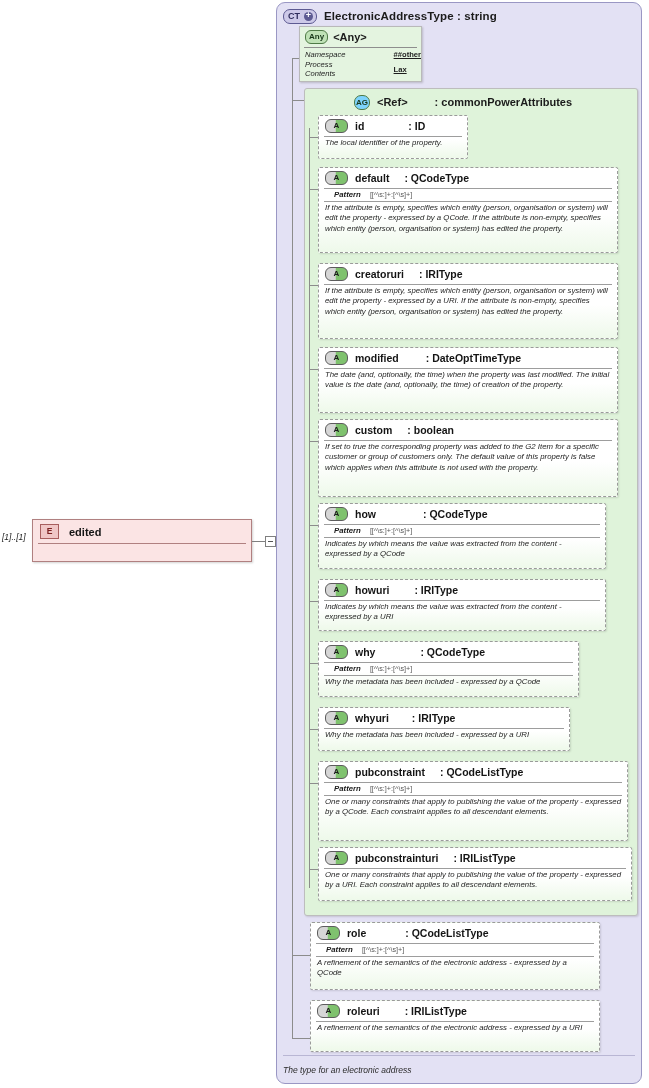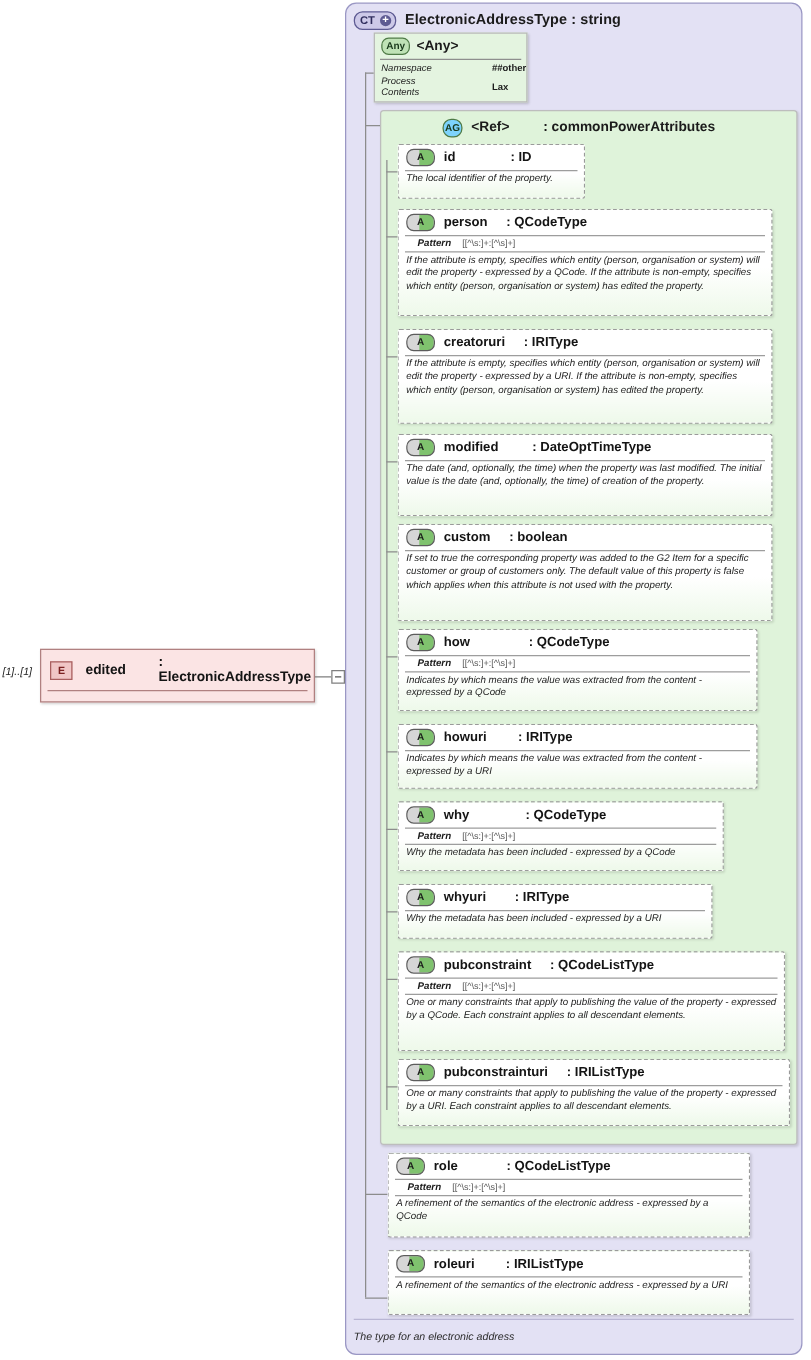--- a/index.html
+++ b/index.html
@@ -48,21 +48,21 @@
   #any-box .hdr{height:20px;display:flex;align-items:center;gap:5px;padding-left:5px;}
   .any-badge{
     display:inline-block;border:1px solid #4e7a46;border-radius:6px;background:#bfe2b6;
     font-size:8px;font-weight:bold;color:#18381a;padding:0 3px;height:12px;line-height:12px;
   }
   #any-box .ttl{font-size:11px;font-weight:bold;color:#1b1b1b;}
   #any-box .rule{height:1px;background:#8e8e8e;margin:0 4px;}
   #any-box table{border-collapse:collapse;margin:2px 0 0 5px;}
   #any-box td{font-size:7.6px;padding:0 0 1px 0;color:#1d1d1d;}
   #any-box td.k{font-style:italic;padding-right:29px;}
-  #any-box td.v{font-weight:bold;}
+  #any-box td.v{font-weight:bold;text-decoration:underline;}
 
   
   #ag-container{
     left:304px;top:88px;width:334px;height:828px;
     background:#dff3da;border:1px solid #bdbdbd;border-radius:3px;
     box-sizing:border-box;box-shadow:1px 1px 2px rgba(0,0,0,.13);
   }
   #ag-header{position:absolute;left:6px;top:4px;height:18px;display:flex;align-items:center;gap:7px;}
   .ag-badge{
     display:inline-block;border:1px solid #4e7a46;border-radius:7px;background:#7dd3fc;
@@ -128,21 +128,20 @@
 </style>
 </head>
 <body>
 
 <div class="abs" id="card-label">[1]..[1]</div>
 
 <div class="abs" id="email-box">
   <div class="hdr">
     <span class="e-badge">E</span>
     <span class="nm">edited</span>
-    <span class="tp">: ElectronicAddressType</span>
   </div>
   <div class="rule"></div>
 </div>
 
 <div class="abs" id="conn-h1"></div>
 <div class="abs" id="minus-box"></div>
 <div class="abs" id="conn-h2"></div>
 
 <div class="abs" id="ct-container">
   <div id="ct-header">
@@ -200,21 +199,21 @@
     <span class="tp" style="margin-left:37px;">: ID</span>
   </div>
   <div class="rule"></div>
   <div class="doc">The local identifier of the property.</div>
 </div>
 <div class="tick" style="left:309px;top:137px;width:9px;"></div>
 
 <div class="attr abs shadowed" style="left:318px;top:167px;width:300px;height:86px;">
   <div class="hdr">
     <span class="a-badge">A</span>
-    <span class="nm">person</span>
+    <span class="nm">default</span>
     <span class="tp" style="margin-left:8px;">: QCodeType</span>
   </div>
   <div class="rule"></div>
   <div class="pat">
     <span class="pk">Pattern</span>
     <span class="pv">[[^\s:]+:[^\s]+]</span>
   </div>
   <div class="rule"></div>
   <div class="doc">If the attribute is empty, specifies which entity (person, organisation or system) will edit the property - expressed by a QCode. If the attribute is non-empty, specifies which entity (person, organisation or system) has edited the property.</div>
 </div>

